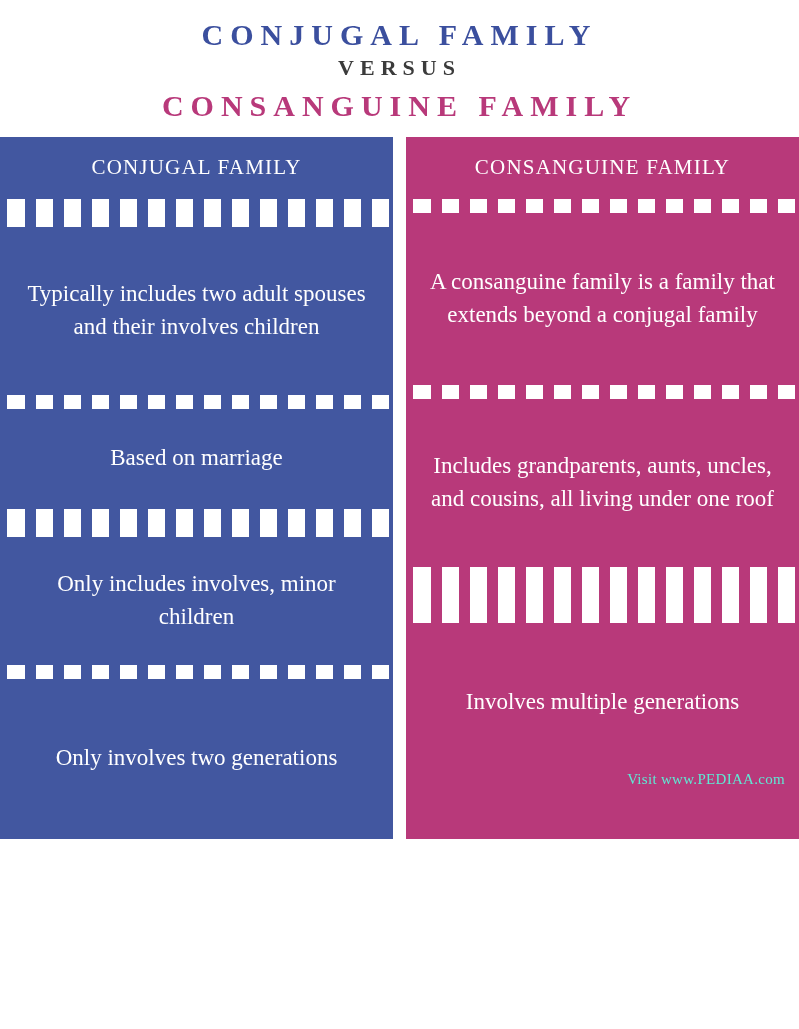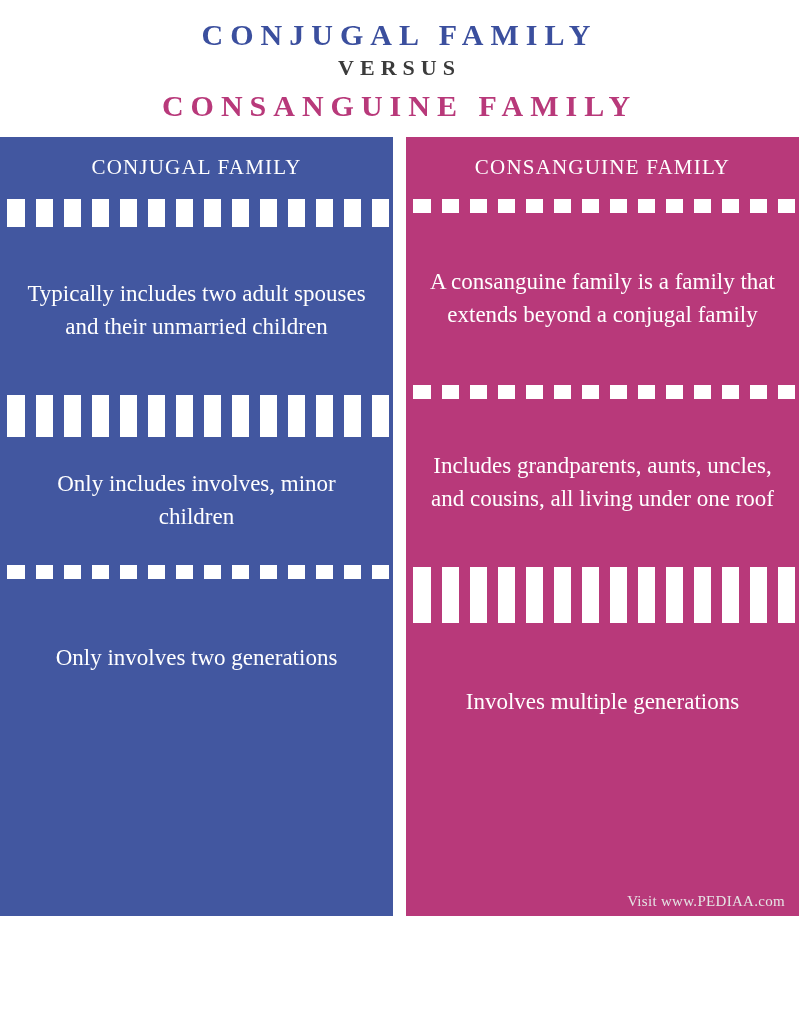--- a/index.html
+++ b/index.html
@@ -8,21 +8,21 @@
   }
   body {
     width: 799px;
     height: 1029px;
     background: #ffffff;
     font-family: "Liberation Serif", serif;
     overflow: hidden;
   }
   .infographic {
     width: 799px;
-    height: 916px;
+    height: 794px;
     position: relative;
     display: flex;
     flex-direction: column;
     background: #ffffff;
   }
 
   
   .header {
     padding-top: 16px;
     text-align: center;
@@ -95,21 +95,21 @@
       #ffffff 0px, #ffffff 17px,
       transparent 17px, transparent 28px
     );
     background-position: 8px 0;
   }
 
   .footer-note {
     position: absolute;
     right: 14px;
     bottom: 6px;
-    color: #e5e5e5;
+    color: #5eead4;
     font-size: 15px;
     letter-spacing: 0.3px;
     font-family: "Liberation Serif", serif;
   }
 </style>
 </head>
 <body>
 
 <div class="infographic">
 
@@ -118,22 +118,23 @@
     <div class="header-line title-vs">VERSUS</div>
     <div class="header-line title-b">CONSANGUINE FAMILY</div>
   </div>
 
   <div class="table">
 
     <div class="col col-left">
       <div class="cell head">CONJUGAL FAMILY</div>
       <div class="dashes"></div>
       <div class="dashes"></div>
-      <div class="cell r2">Typically includes two adult spouses and their unmarried children</div>
+      <div class="cell r2">Typically includes two adult spouses and their involves children</div>
       <div class="dashes"></div>
+      <div class="cell r3">Based on marriage</div>
       <div class="dashes"></div>
       <div class="dashes"></div>
       <div class="cell r5">Only includes involves, minor children</div>
       <div class="dashes"></div>
       <div class="cell r6">Only involves two generations</div>
     </div>
 
     <div class="col col-right">
       <div class="cell head">CONSANGUINE FAMILY</div>
       <div class="dashes"></div>

